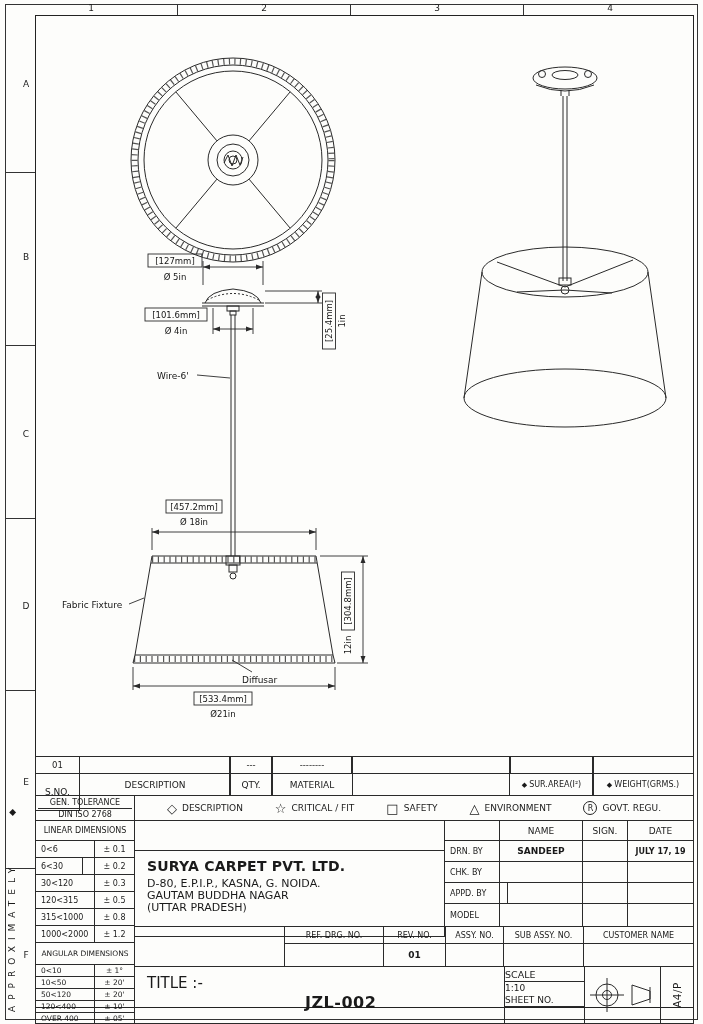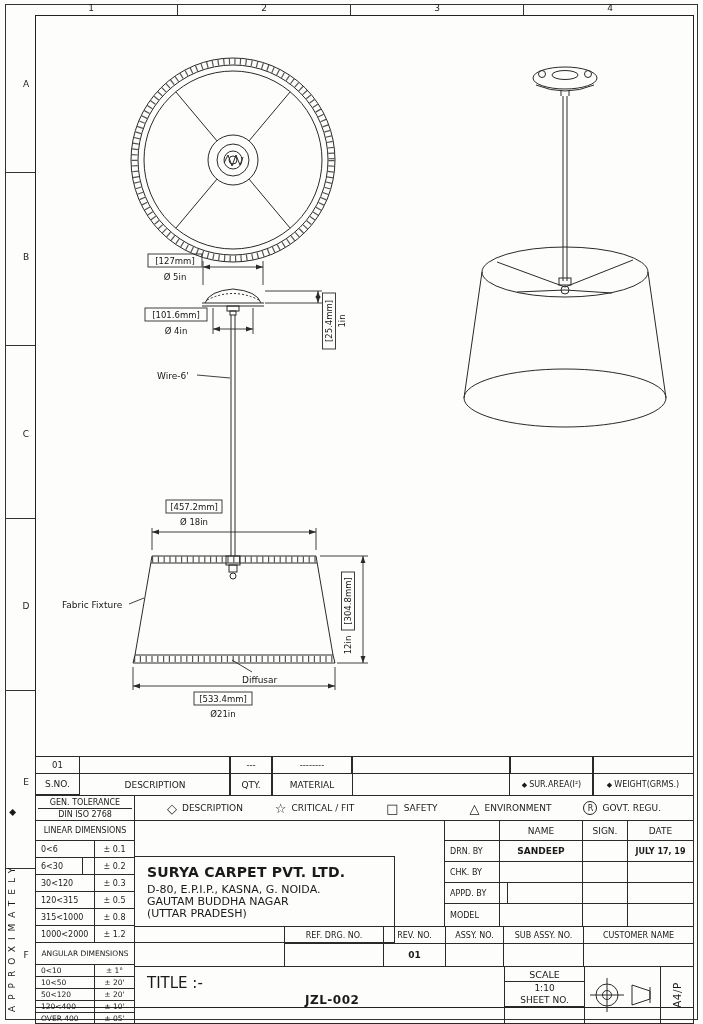--- a/index.html
+++ b/index.html
@@ -33,23 +33,23 @@
              border:1px solid #222; border-radius:50%; font-size:8px; }
   .gentol { flex-direction:column; justify-content:center; padding:2px; font-size:8px; }
   .gentol > div { width:100%; text-align:center; }
   .gentol .l1 { border-bottom:1px solid #2a2a2a; padding:1px 0; }
   .gentol .l2 { padding:1px 0; }
   .company-box { flex-direction:column; align-items:flex-start; justify-content:flex-start; padding:7px 0 0 12px; }
   .company-name { font-size:14px; font-weight:bold; letter-spacing:0.2px; margin-bottom:4px; }
   .addr { font-size:11px; line-height:12px; }
   .title-box { justify-content:flex-start; align-items:flex-start; }
   .title-label { position:absolute; left:12px; top:7px; font-size:15px; }
-  .title-number { position:absolute; left:170px; top:26px; font-size:12px; font-weight:bold; letter-spacing:0.5px; }
+  .title-number { position:absolute; left:170px; top:26px; font-size:16px; font-weight:bold; letter-spacing:0.5px; }
   .scale-box { flex-direction:column; padding:0; }
-  .scale-box > div { width:100%; text-align:center; }
+  .scale-box > div { width:100%; }
   .scale-l1 { font-size:9.5px; border-bottom:1px solid #2a2a2a; padding:1px 0; }
   .scale-l2 { font-size:9px; padding:1px 0; }
   .scale-l3 { font-size:9px; border-bottom:1px solid #2a2a2a; padding:1px 0; }
   .scale-l4 { height:16px; }
   .paper-box span { transform:rotate(-90deg); font-size:10.5px; letter-spacing:0.5px; }
 </style>
 </head>
 <body>
 
 <div class="page">
@@ -217,21 +217,21 @@
   <div class="tb">
 
     <div class="cell" style="left:0;top:0;width:45px;height:18px">01</div>
     <div class="cell" style="left:44px;top:0;width:152px;height:18px"></div>
     <div class="cell" style="left:194px;top:0;width:44px;height:18px">---</div>
     <div class="cell" style="left:236px;top:0;width:82px;height:18px">--------</div>
     <div class="cell" style="left:316px;top:0;width:160px;height:18px"></div>
     <div class="cell" style="left:474px;top:0;width:85px;height:18px"></div>
     <div class="cell" style="left:557px;top:0;width:102px;height:18px"></div>
 
-    <div class="cell f9" style="left:0;top:17px;width:45px;height:22px">S.NO.</div>
+    <div class="cell f9" style="left:0;top:17px;width:45px;height:38px">S.NO.</div>
     <div class="cell f9" style="left:44px;top:17px;width:152px;height:23px">DESCRIPTION</div>
     <div class="cell f9" style="left:194px;top:17px;width:44px;height:23px">QTY.</div>
     <div class="cell f9" style="left:236px;top:17px;width:82px;height:23px">MATERIAL</div>
     <div class="cell f8" style="left:474px;top:17px;width:85px;height:23px">
       <span class="dmd">◆</span>
       <span>SUR.AREA(I²)</span>
     </div>
     <div class="cell f8" style="left:557px;top:17px;width:102px;height:23px">
       <span class="dmd">◆</span>
       <span>WEIGHT(GRMS.)</span>
@@ -288,21 +288,21 @@
     <div class="cell f75" style="left:59px;top:208px;width:41px;height:13px">± 1°</div>
     <div class="cell left f75" style="left:0;top:220px;width:60px;height:13px">10&lt;50</div>
     <div class="cell f75" style="left:59px;top:220px;width:41px;height:13px">± 20'</div>
     <div class="cell left f75" style="left:0;top:232px;width:60px;height:13px">50&lt;120</div>
     <div class="cell f75" style="left:59px;top:232px;width:41px;height:13px">± 20'</div>
     <div class="cell left f75" style="left:0;top:244px;width:60px;height:13px">120&lt;400</div>
     <div class="cell f75" style="left:59px;top:244px;width:41px;height:13px">± 10'</div>
     <div class="cell left f75" style="left:0;top:256px;width:60px;height:12px">OVER 400</div>
     <div class="cell f75" style="left:59px;top:256px;width:41px;height:12px">± 05'</div>
 
-    <div class="cell company-box" style="left:99px;top:100px;width:261px;height:87px">
+    <div class="cell company-box" style="left:99px;top:94px;width:311px;height:87px">
       <div class="company-name">SURYA CARPET PVT. LTD.</div>
       <div class="addr">D-80, E.P.I.P., KASNA, G. NOIDA.</div>
       <div class="addr">GAUTAM BUDDHA NAGAR</div>
       <div class="addr">(UTTAR PRADESH)</div>
     </div>
     <div class="cell" style="left:99px;top:170px;width:151px;height:41px"></div>
 
     <div class="cell left f8" style="left:409px;top:84px;width:56px;height:22px">DRN. BY</div>
     <div class="cell bold f9" style="left:464px;top:84px;width:84px;height:22px">SANDEEP</div>
     <div class="cell" style="left:547px;top:84px;width:46px;height:22px"></div>

